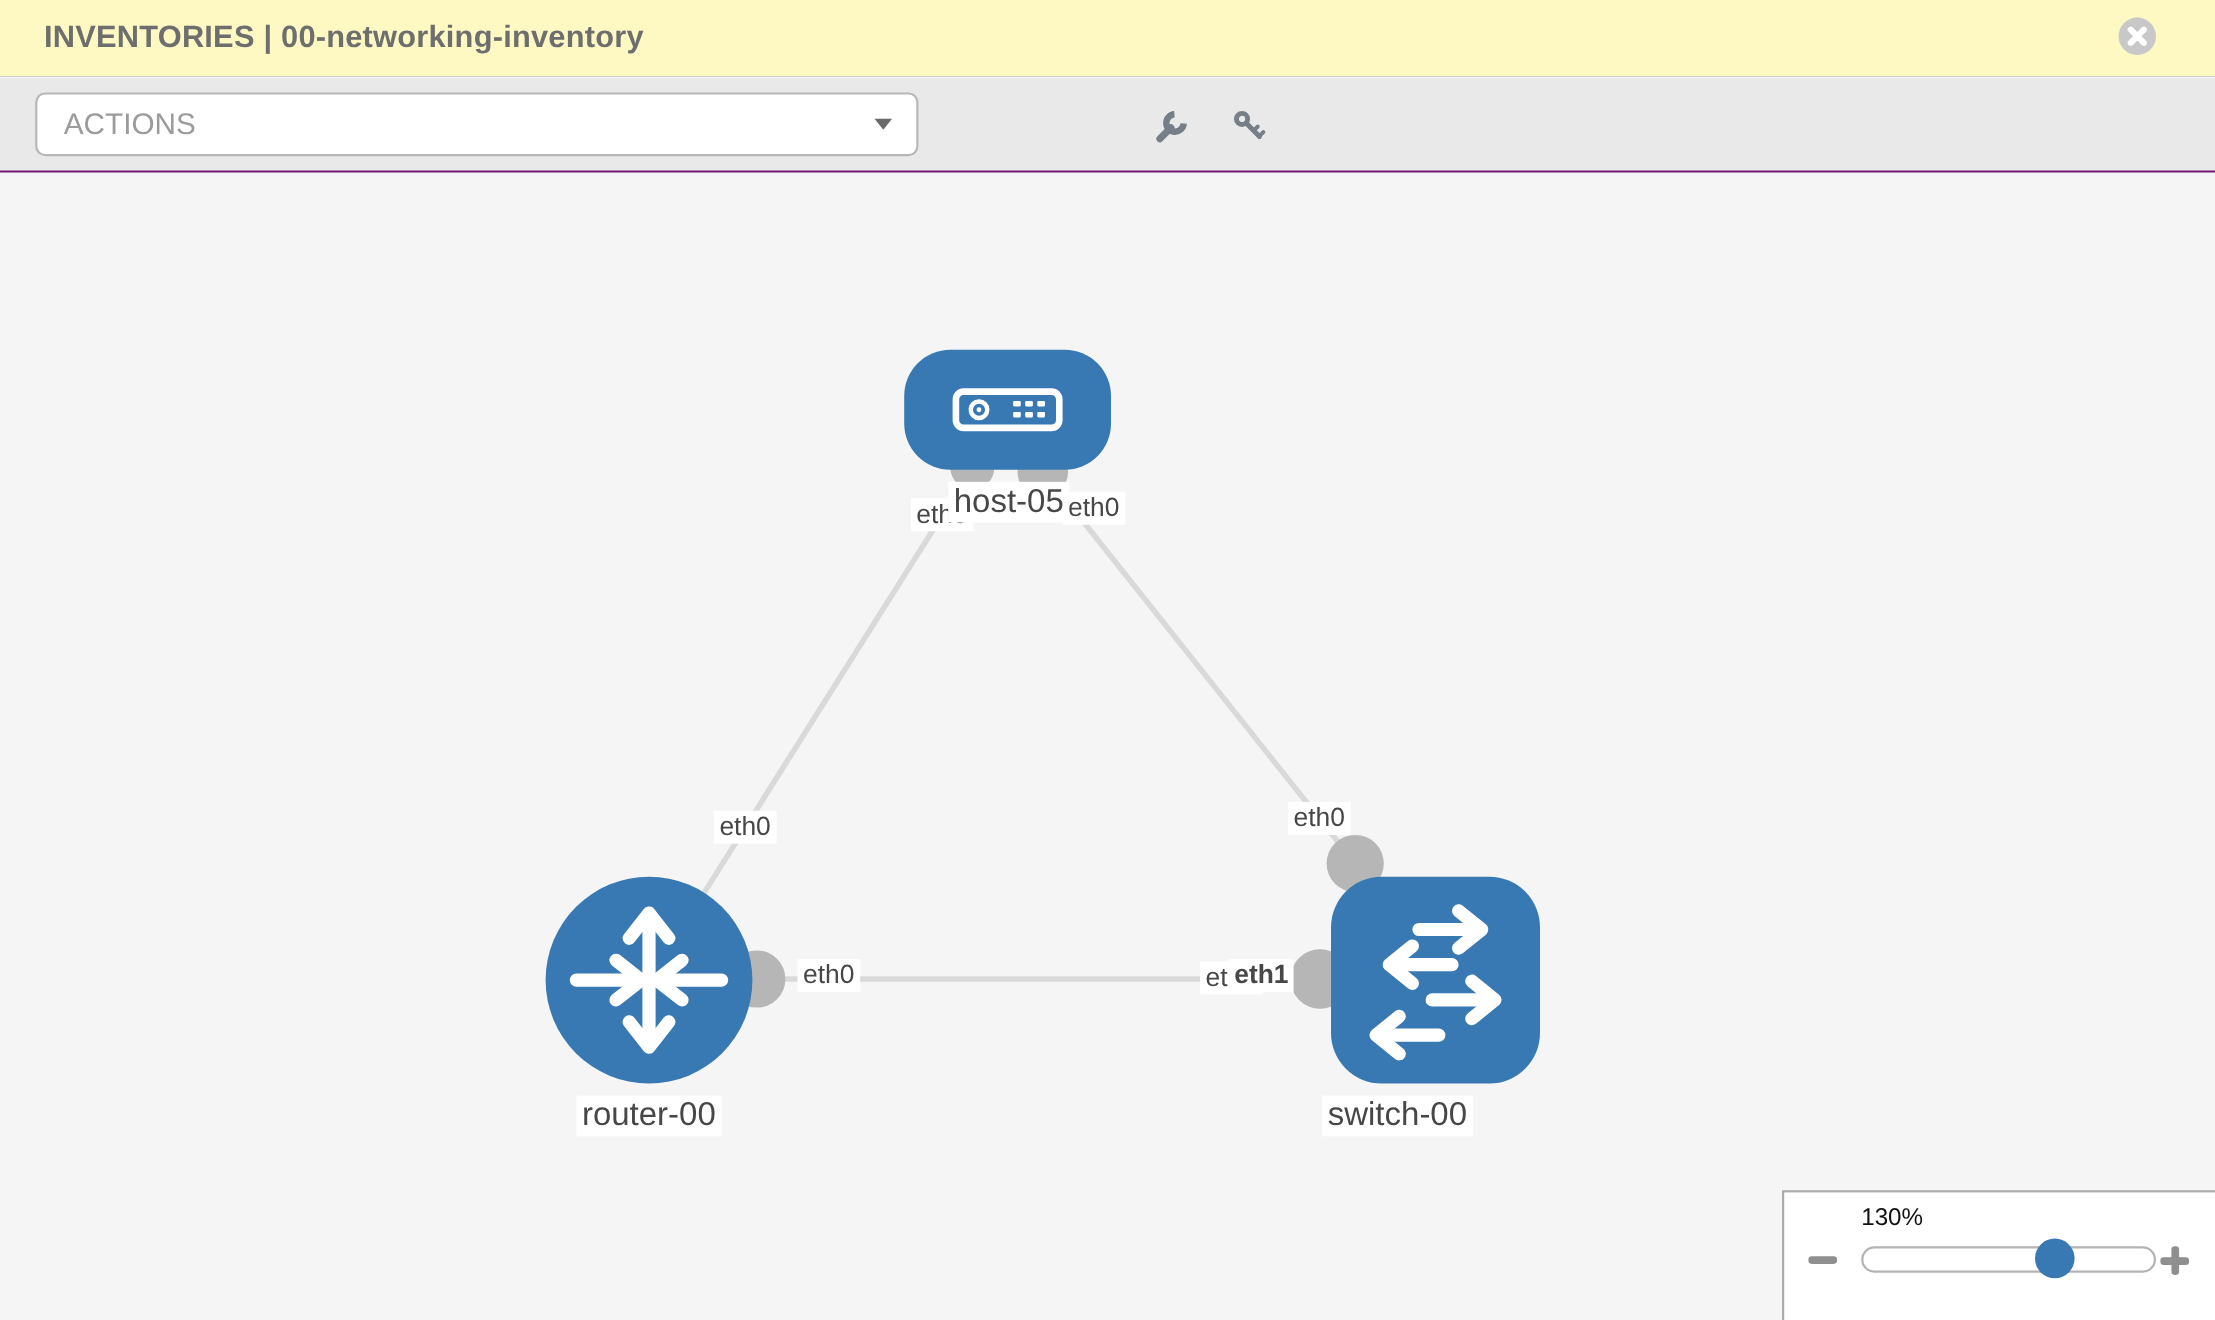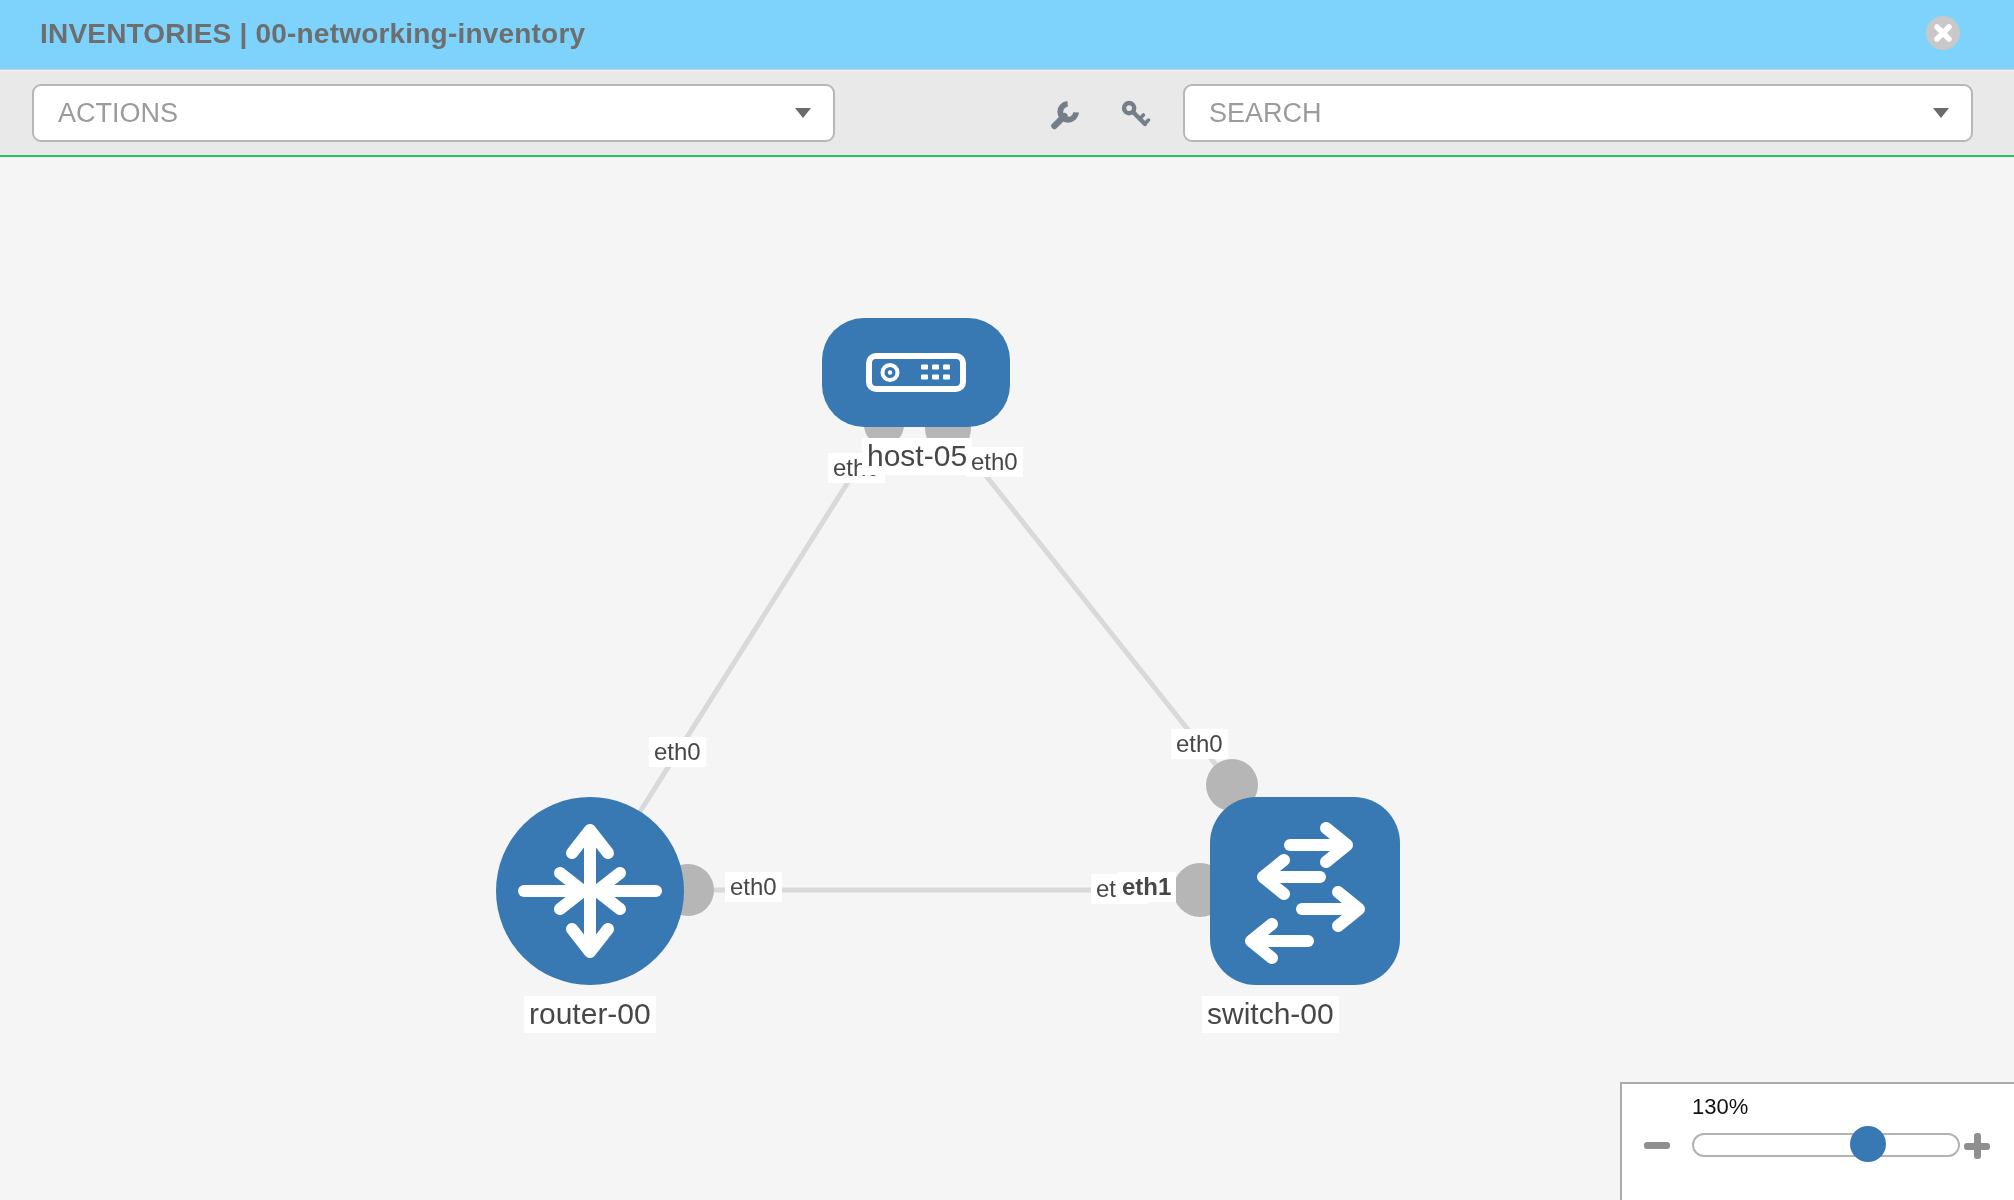--- a/index.html
+++ b/index.html
@@ -2,28 +2,28 @@
 <html><head>
 <meta charset="utf-8">
 <style>
   * { margin:0; padding:0; box-sizing:border-box; }
   html,body { width:2014px; height:1200px; overflow:hidden; background:#f5f5f5;
               font-family:"Liberation Sans", sans-serif; }
   .page { position:relative; width:2014px; height:1200px; }
 
   
   .header { position:absolute; left:0; top:0; width:2014px; height:70px;
-            background:#7dd3fc; border-bottom:1px solid #cdcdcd; }
+            background:#fef9c3; border-bottom:1px solid #cdcdcd; }
   .header-title { position:absolute; left:40px; top:18px; font-size:28px; font-weight:bold;
                   color:#6e6e6e; letter-spacing:.2px; }
   .close-btn { position:absolute; left:1925px; top:15px; width:36px; height:36px; cursor:pointer; }
 
   
   .toolbar { position:absolute; left:0; top:71px; width:2014px; height:86px;
-             background:#e9e9e9; border-bottom:2px solid #22c55e; }
+             background:#e9e9e9; border-bottom:2px solid #701a75; }
   .select-box { position:absolute; top:13px; height:58px; background:#ffffff;
                 border:2px solid #b7b7b7; border-radius:9px; display:flex;
                 align-items:center; cursor:pointer; }
   .select-box .sel-label { margin-left:24px; font-size:27px; color:#9b9b9b; }
   .caret { position:absolute; right:22px; top:50%; margin-top:-5px; width:0; height:0;
            border-left:8px solid transparent; border-right:8px solid transparent;
            border-top:10px solid #6a6a6a; }
   .actions-box { left:32px; width:803px; }
   .search-box { left:1183px; width:790px; }
   .tool-btn { position:absolute; top:26px; width:38px; height:36px; cursor:pointer; }
@@ -108,24 +108,20 @@
       <span>
         <svg width="38" height="36" viewBox="0 0 34 34">
           <circle cx="10.5" cy="10.5" r="4.8" fill="none" stroke="#767e88" stroke-width="4.2"></circle>
           <line x1="14.2" y1="14.2" x2="25.5" y2="25.5" stroke="#767e88" stroke-width="4.2" stroke-linecap="round"></line>
           <line x1="20.5" y1="20.5" x2="24" y2="17" stroke="#767e88" stroke-width="3.4" stroke-linecap="round"></line>
           <line x1="25.3" y1="25.3" x2="28.8" y2="21.8" stroke="#767e88" stroke-width="3.4" stroke-linecap="round"></line>
         </svg>
       </span>
     </div>
 
-    <div class="select-box search-box">
-      <span class="sel-label">SEARCH</span>
-      <span class="caret"></span>
-    </div>
   </div>
 
   <div class="canvas">
 
     <svg class="edges-svg" width="2014" height="1043" viewBox="0 0 2014 1043">
 
       <line x1="590" y1="734" x2="884" y2="268" stroke="#d9d9d9" stroke-width="5"></line>
       <line x1="1232" y1="628" x2="948" y2="271" stroke="#d9d9d9" stroke-width="5"></line>
       <line x1="590" y1="733" x2="1300" y2="733" stroke="#d9d9d9" stroke-width="5"></line>
 

